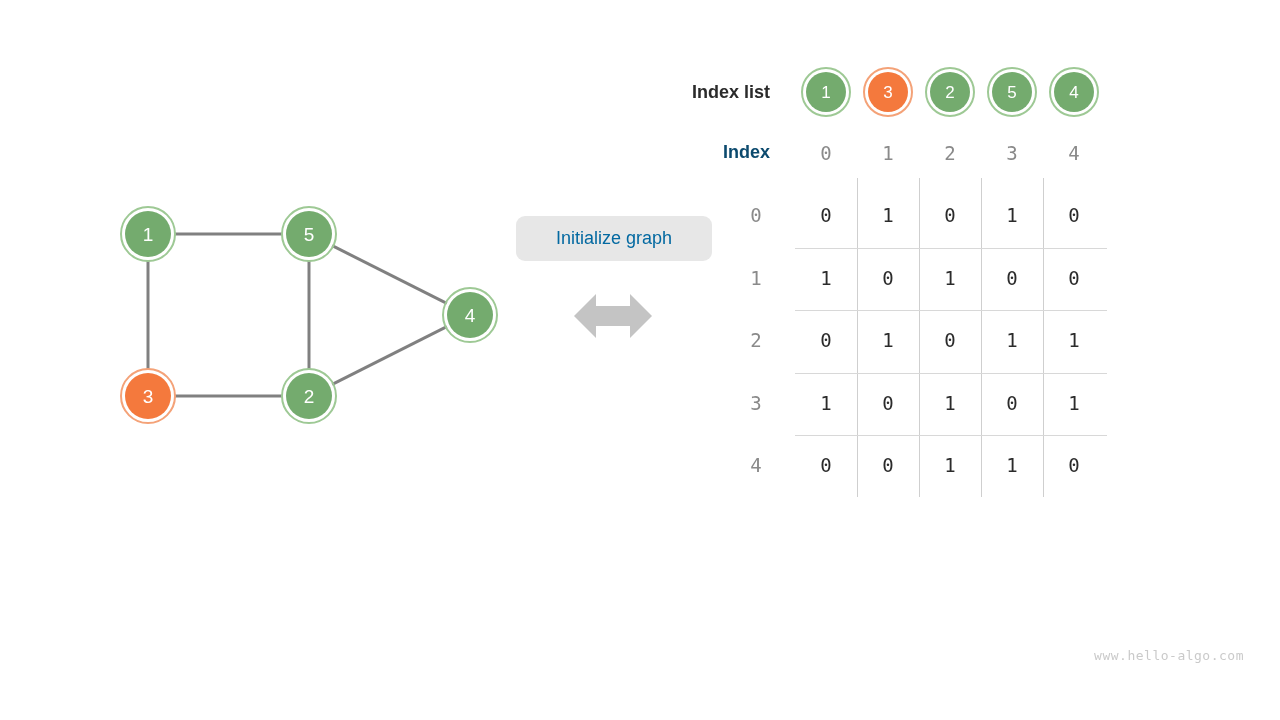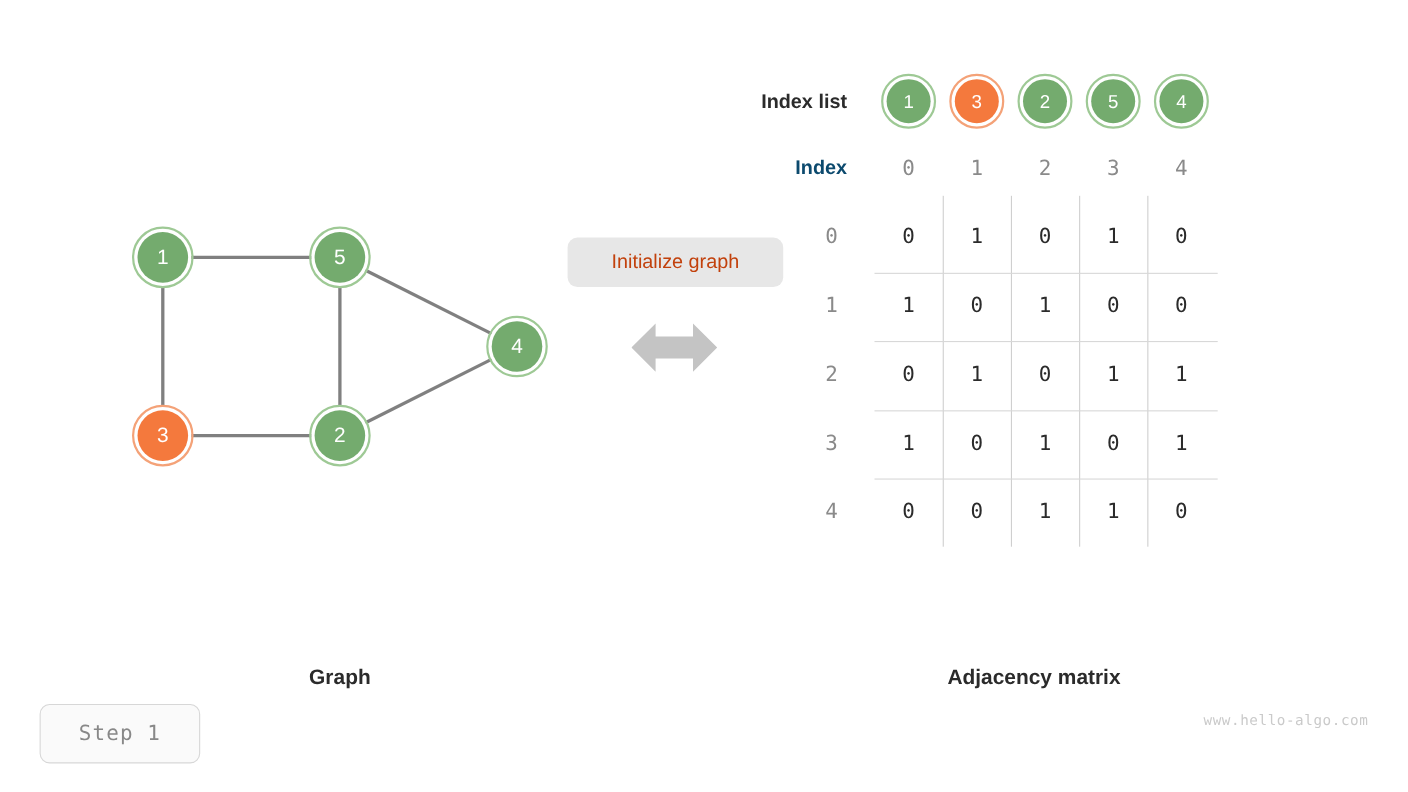--- a/index.html
+++ b/index.html
@@ -44,21 +44,21 @@
   .node span.lbl{position:relative;z-index:2;}
 
   
   #center-block{position:absolute;left:516px;top:216px;width:196px;}
   #op-label{
     background:#e7e7e7;
     border-radius:9px;
     padding:12px 16px;
     text-align:center;
     font-size:18px;
-    color:#c2410c;
+    color:#0369a1;
     white-space:nowrap;
   }
   #double-arrow{
     position:absolute;
     left:574px;top:292px;
     width:78px;height:48px;
   }
 
   
   #matrix-panel{position:absolute;left:640px;top:0;width:640px;height:560px;}
@@ -263,20 +263,15 @@
       <div class="mcell" style="left: 928px; top: 392px;">1</div>
       <div class="mcell" style="left: 990px; top: 392px;">0</div>
       <div class="mcell" style="left: 1052px; top: 392px;">1</div>
       <div class="mcell" style="left: 804px; top: 454px;">0</div>
       <div class="mcell" style="left: 866px; top: 454px;">0</div>
       <div class="mcell" style="left: 928px; top: 454px;">1</div>
       <div class="mcell" style="left: 990px; top: 454px;">1</div>
       <div class="mcell" style="left: 1052px; top: 454px;">0</div>
     </div>
 
-  <div class="caption" id="graph-caption">Graph</div>
-  <div class="caption" id="matrix-caption">Adjacency matrix</div>
-
-  <div id="step-box">
-    <span>Step 1</span>
-  </div>
+
   <div id="watermark">www.hello-algo.com</div>
 </div>
 
 </body></html>

